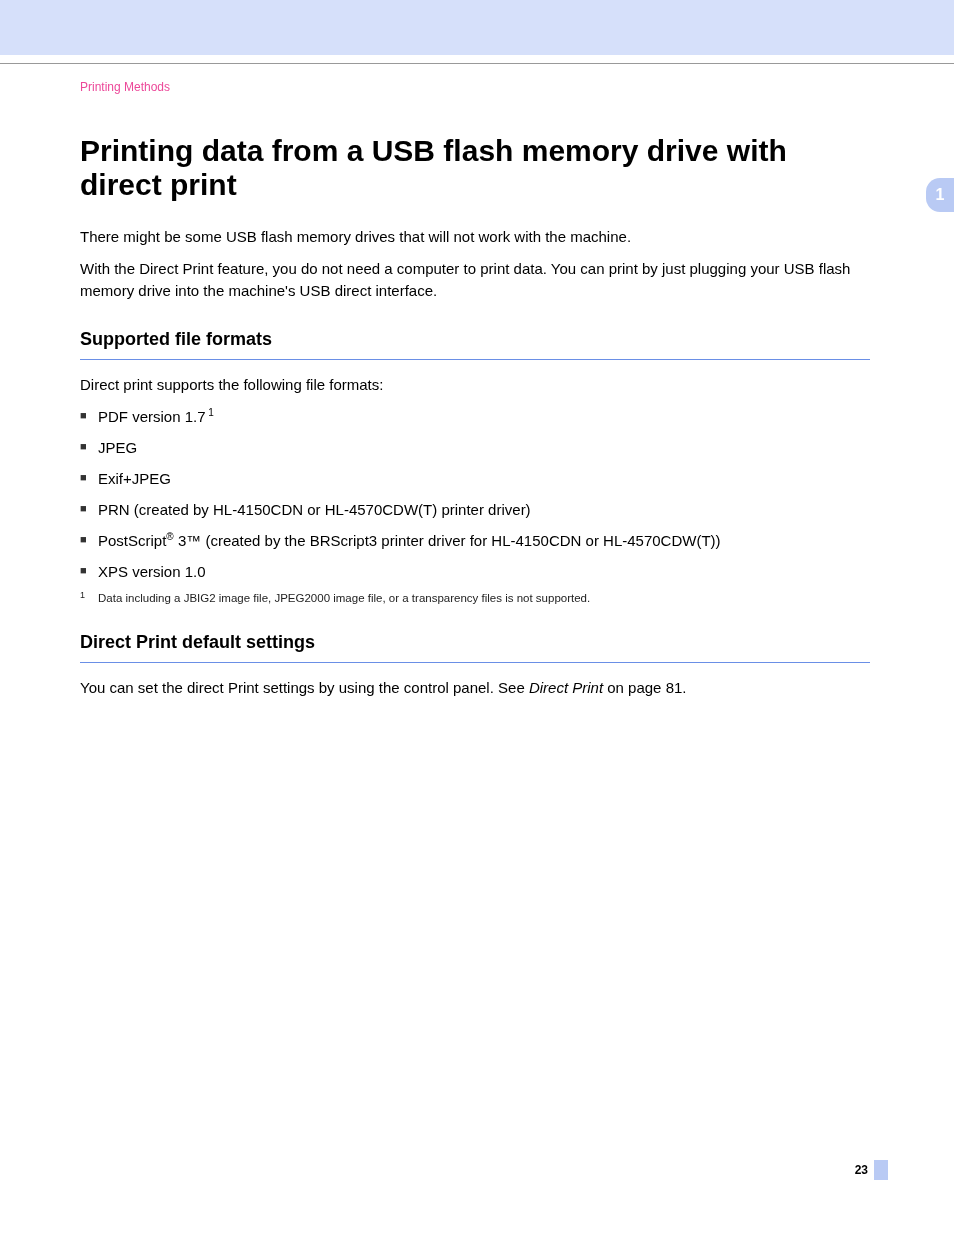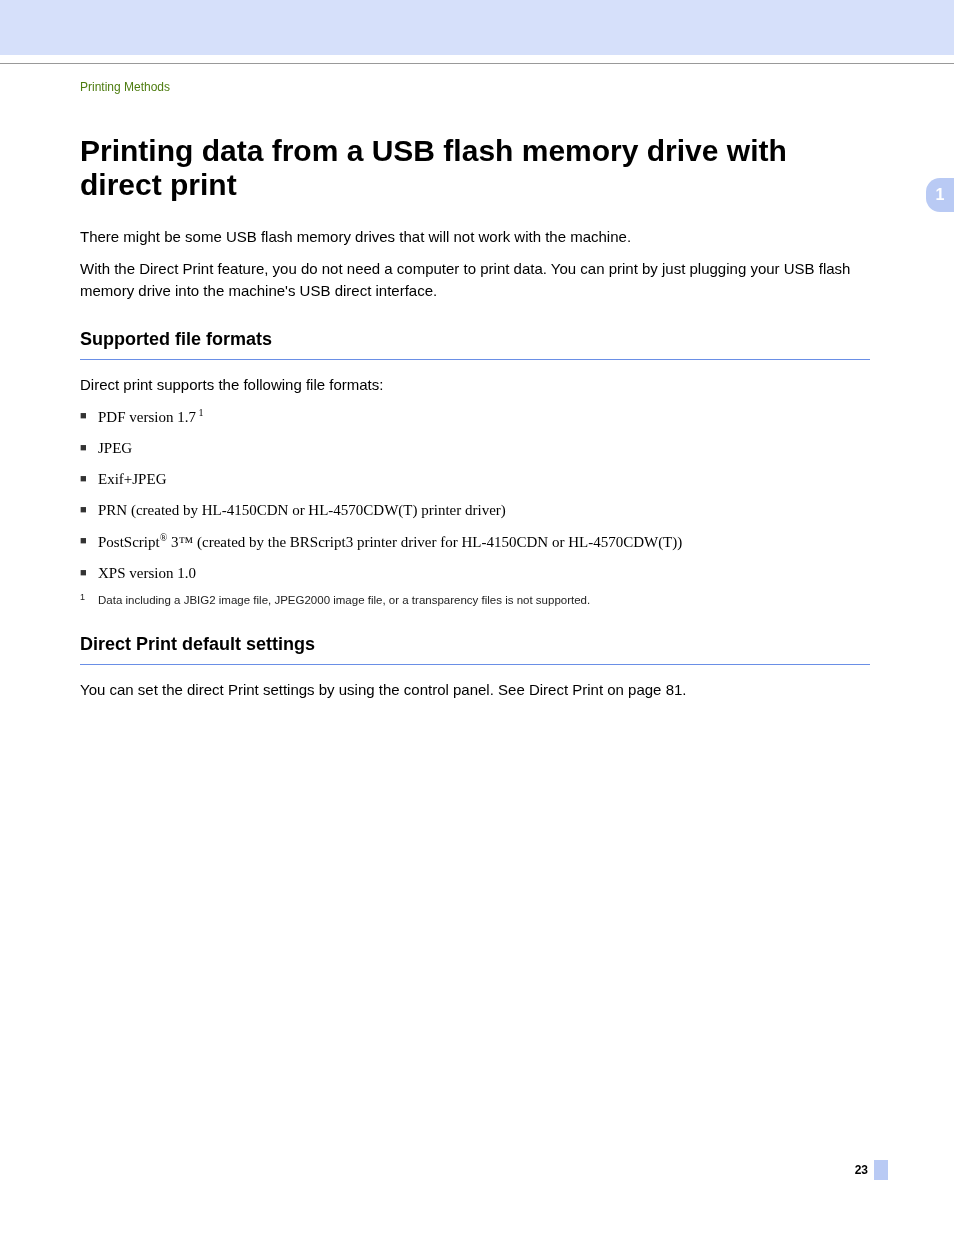--- a/index.html
+++ b/index.html
@@ -24,21 +24,21 @@
       background: #999;
     }
     .content {
       position: absolute;
       top: 80px;
       left: 80px;
       width: 790px;
     }
     .header-label {
       font-size: 12px;
-      color: #4d7c0f;
+      color: #ec4899;
       margin-bottom: 40px;
     }
     h1.page-title {
       font-size: 30px;
       font-weight: bold;
       color: #000;
       margin-bottom: 24px;
     }
     p.body {
       font-size: 15px;
@@ -57,21 +57,20 @@
       list-style: none;
       padding: 0;
       margin: 10px 0 0 0;
     }
     ul.square li {
       font-size: 15px;
       line-height: 1.4;
       margin-bottom: 10px;
       padding-left: 18px;
       position: relative;
-      font-family: Liberation Serif, serif;
     }
     ul.square li::before {
       content: "■";
       position: absolute;
       left: 0;
       top: 2px;
       font-size: 11px;
       color: #333;
     }
     .sup { font-size: 10px; vertical-align: super; }
@@ -114,21 +113,21 @@
       font-size: 12px;
       font-weight: bold;
       color: #000;
       margin-right: 6px;
     }
     .page-num-bar {
       width: 14px;
       height: 20px;
       background: #b9caf4;
     }
-    .italic { }
+    .italic { font-style: italic; }
     .inline { display: inline; }
   </style>
 </head>
 <body>
 
 <div class="top-band"></div>
 <div class="rule-top"></div>
 
 <div class="tab-marker">
   <span>1</span>

